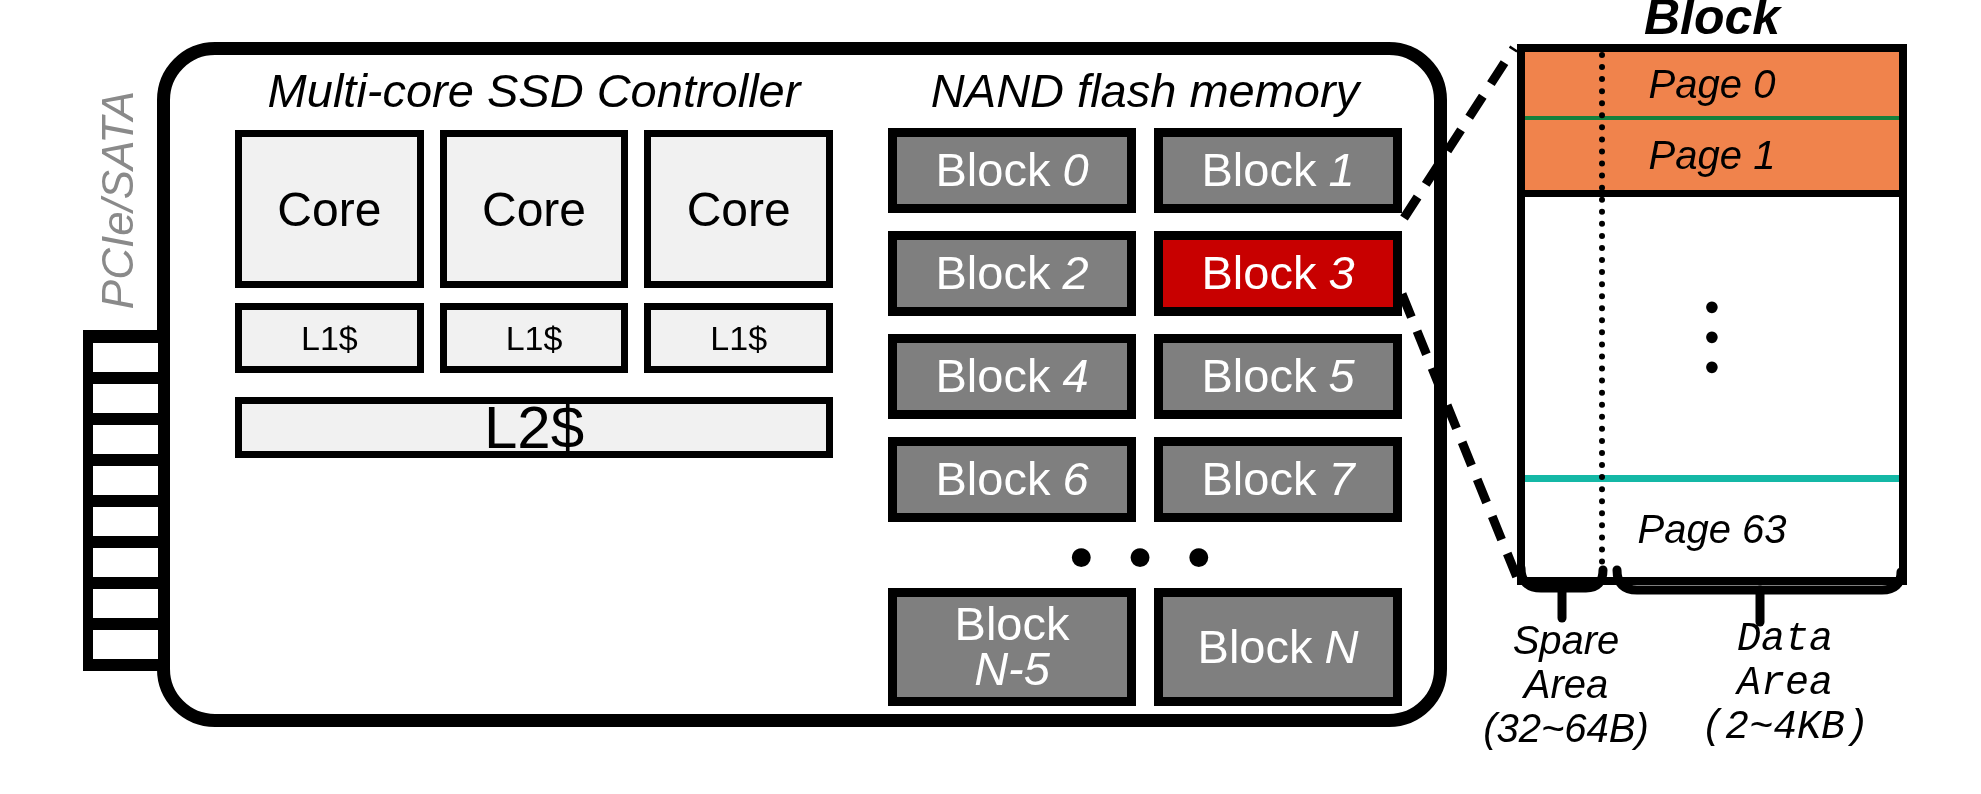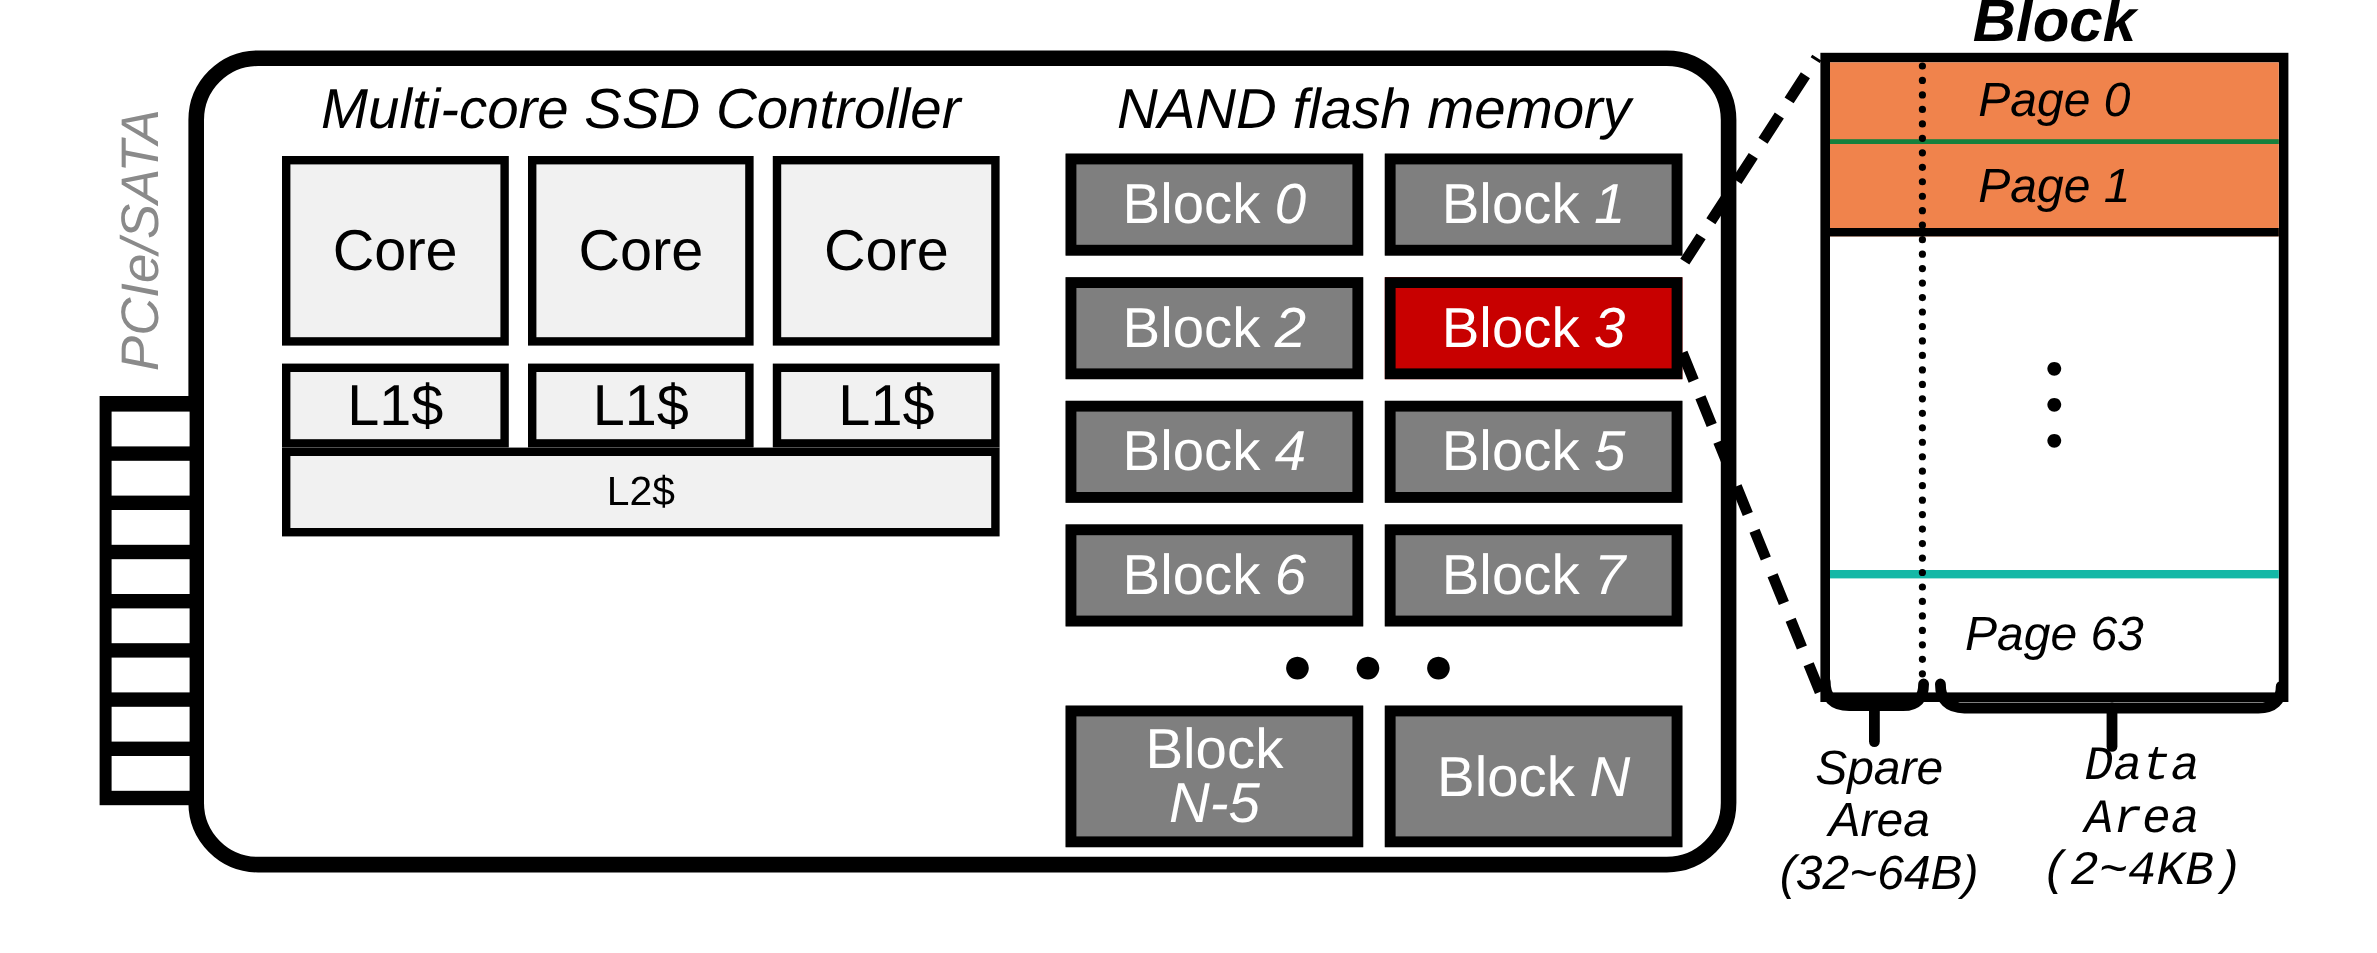--- a/index.html
+++ b/index.html
@@ -34,22 +34,22 @@
   .nand-title{left:888px;width:514px;}
   
   .controller{position:absolute;left:235px;top:130px;width:598px;}
   .crow{display:flex;gap:16px;}
   .chipbox{
     box-sizing:border-box;border:7px solid #000;background:var(--chip-fill,#f1f1f1);
     display:flex;align-items:center;justify-content:center;
   }
   .corebox{flex:1;height:158px;font-size:48px;}
   .l1row{margin-top:15px;}
-  .l1box{flex:1;height:70px;font-size:48px;}
-  .l2box{margin-top:0;height:74px;font-size:34px;}
+  .l1box{flex:1;height:70px;font-size:34px;}
+  .l2box{margin-top:24px;height:61px;font-size:60px;}
   .drambox{margin-top:23px;height:206px;font-size:50px;}
   
   .nand-grid{
     position:absolute;left:888px;top:128px;width:514px;
     display:grid;grid-template-columns:1fr 1fr;
     grid-template-rows:85px 85px 85px 85px 30px 118px;
     column-gap:18px;row-gap:18px;
   }
   .nblock{
     box-sizing:border-box;border:9px solid #000;background:var(--block-gray,#7f7f7f);

